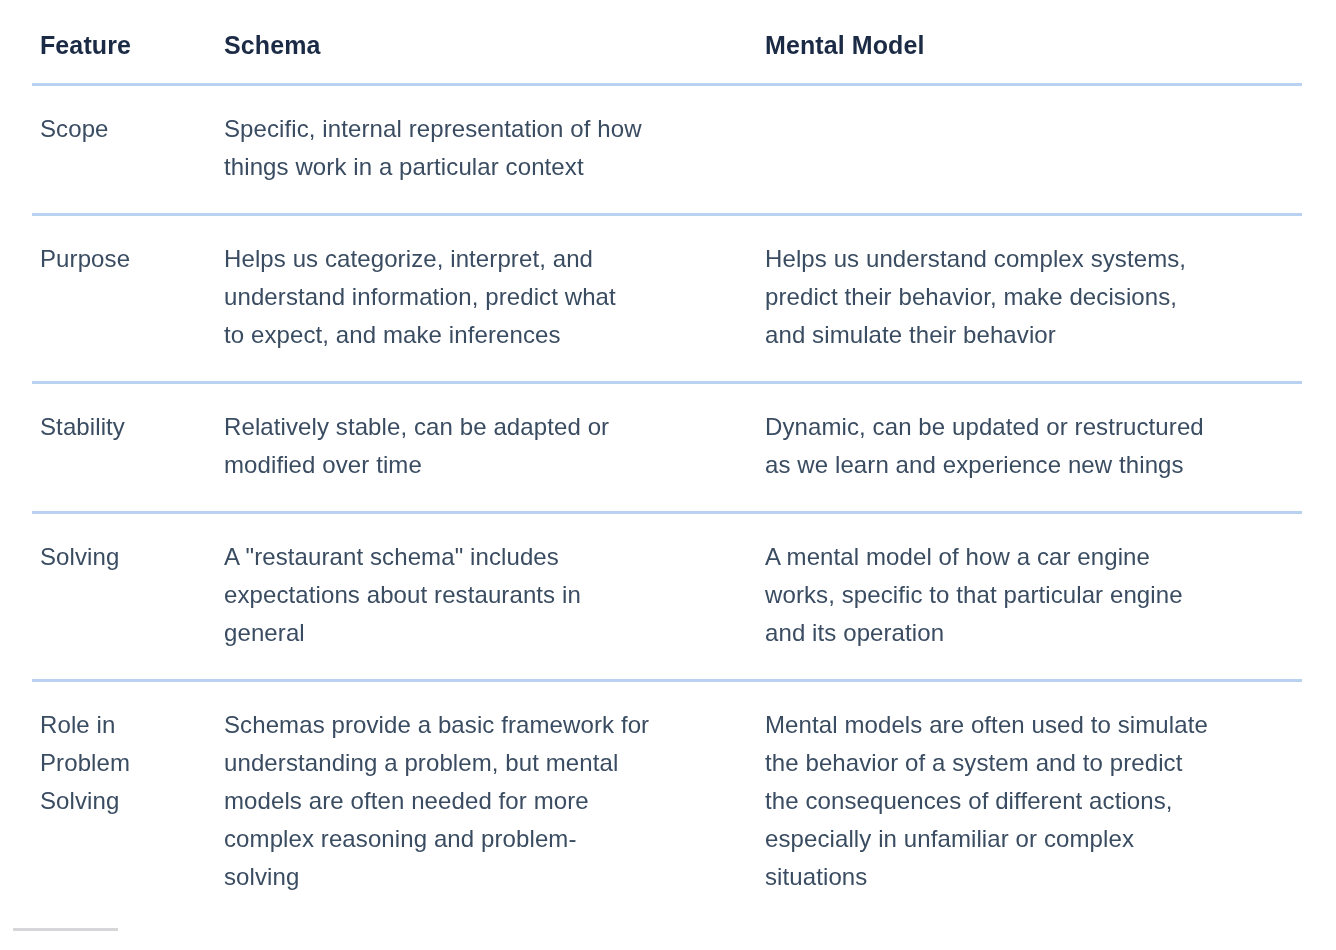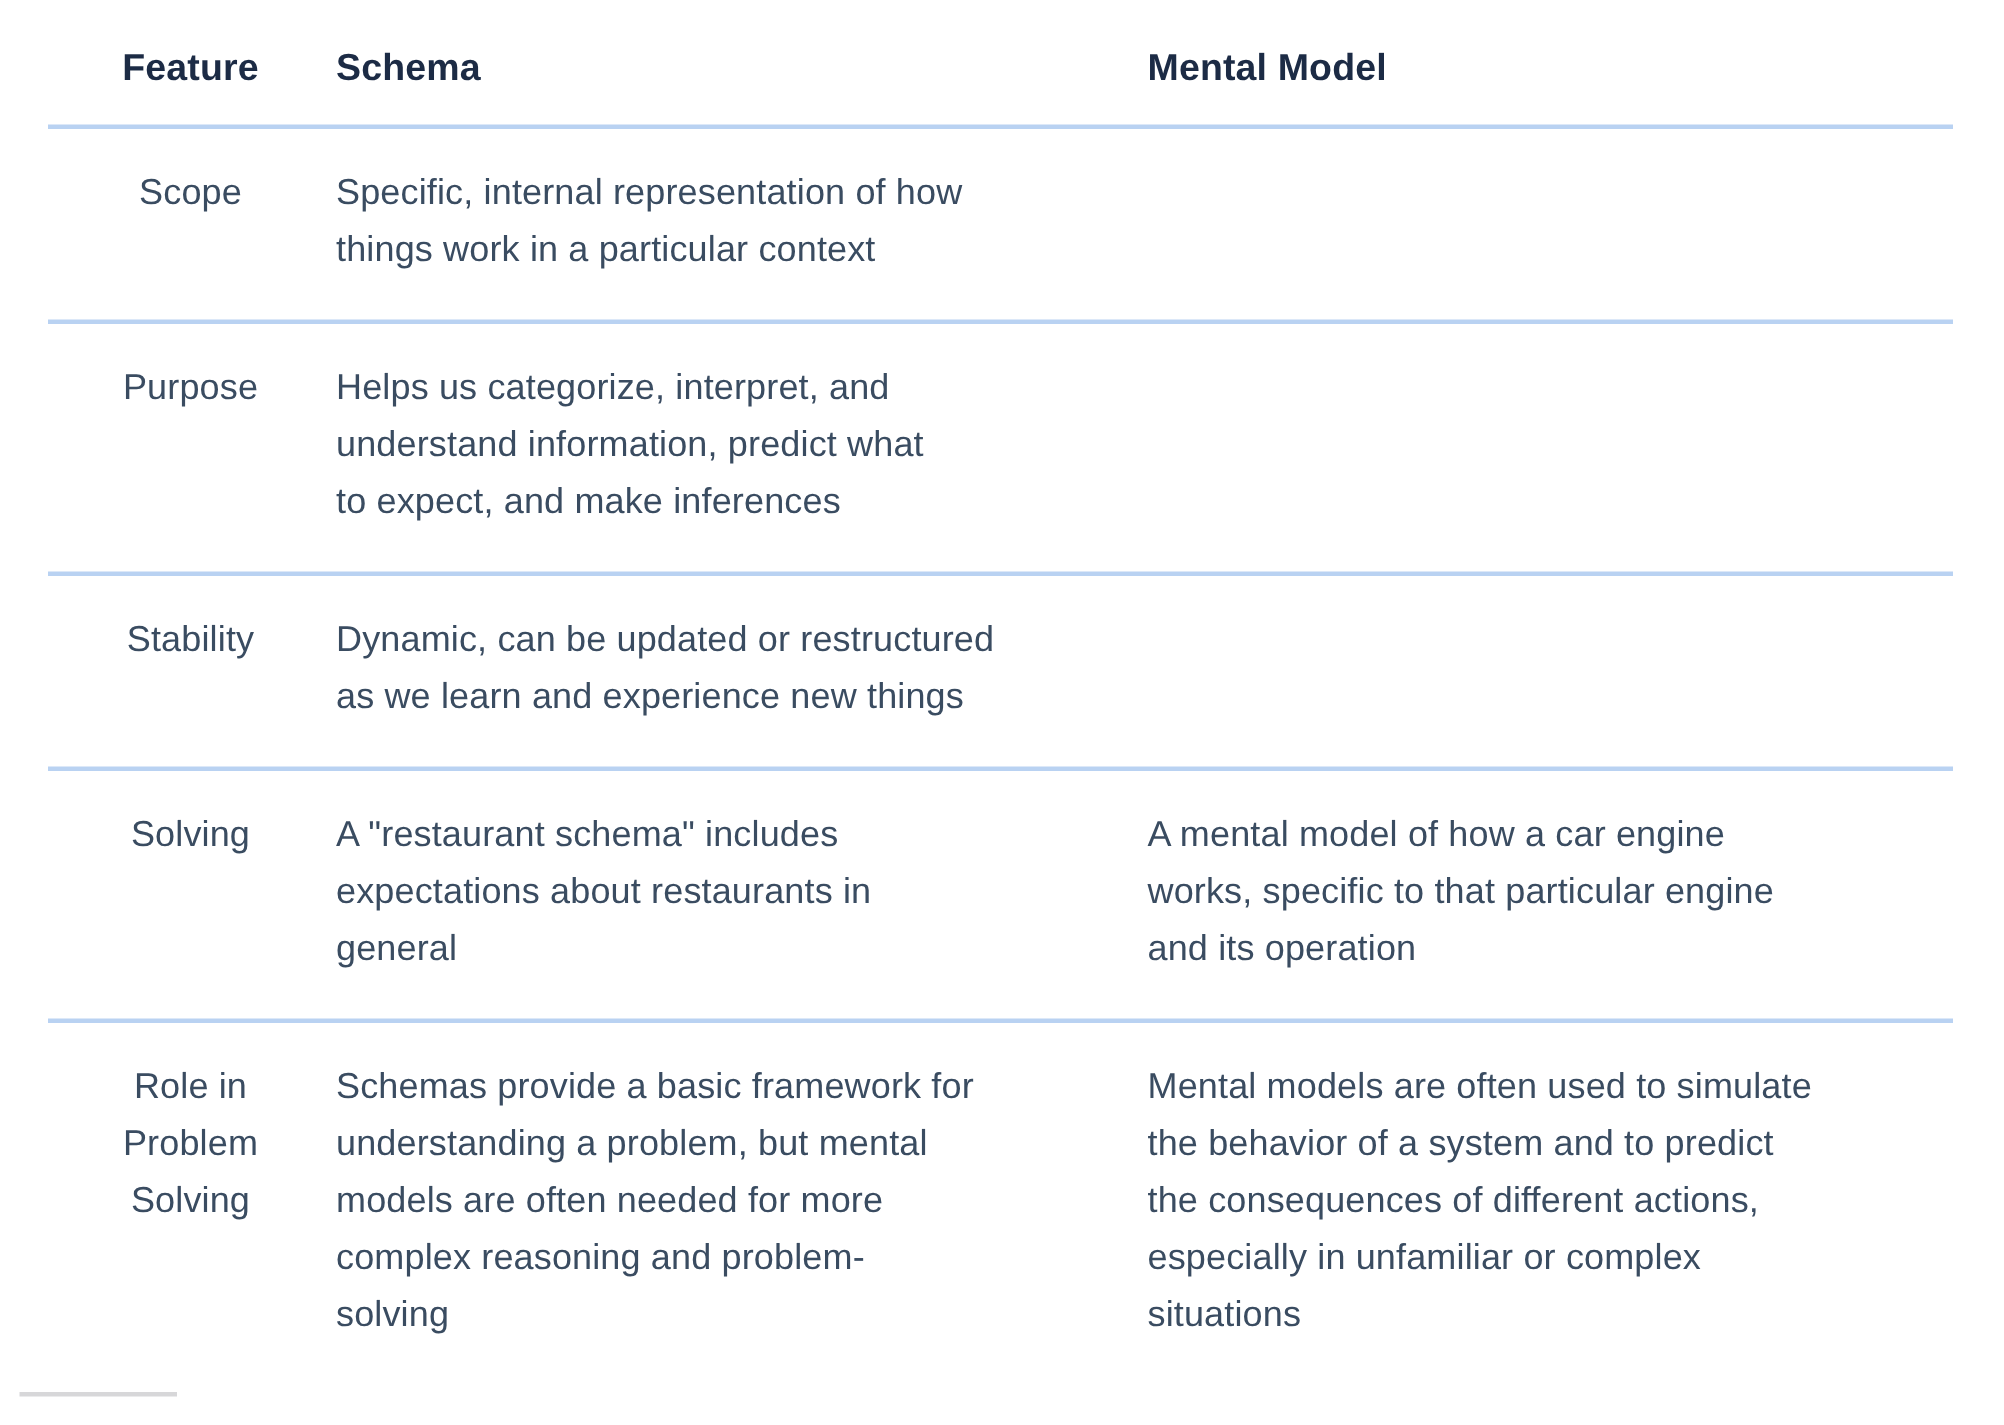--- a/index.html
+++ b/index.html
@@ -33,21 +33,21 @@
     border-top: none;
     padding: 26px 0 19px;
   }
   .cell {
     font-size: 24px;
     line-height: 38px;
     color: var(--body-text);
     white-space: pre-line;
     letter-spacing: 0.1px;
   }
-  .feature-col { padding-left: 8px; padding-right: 10px; text-align: center; }
+  .feature-col { padding-left: 8px; padding-right: 10px; }
   .schema-col  { padding-right: 24px; }
   .mental-col  { padding-right: 4px; }
   .header-cell {
     font-size: 25px;
     font-weight: 700;
     color: var(--header-text);
   }
   .partial-line {
     position: absolute;
     left: 13px;
@@ -72,24 +72,29 @@
     <div class="cell feature-col">Scope</div>
     <div class="cell mental-col">Specific, internal representation of how
 things work in a particular context</div>
   </div>
 
   <div class="row">
     <div class="cell feature-col">Purpose</div>
     <div class="cell schema-col">Helps us categorize, interpret, and
 understand information, predict what
 to expect, and make inferences</div>
+    <div class="cell mental-col">Helps us understand complex systems,
+predict their behavior, make decisions,
+and simulate their behavior</div>
   </div>
 
   <div class="row">
     <div class="cell feature-col">Stability</div>
+    <div class="cell schema-col">Relatively stable, can be adapted or
+modified over time</div>
     <div class="cell mental-col">Dynamic, can be updated or restructured
 as we learn and experience new things</div>
   </div>
 
   <div class="row">
     <div class="cell feature-col">Solving</div>
     <div class="cell schema-col">A "restaurant schema" includes
 expectations about restaurants in
 general</div>
     <div class="cell mental-col">A mental model of how a car engine

